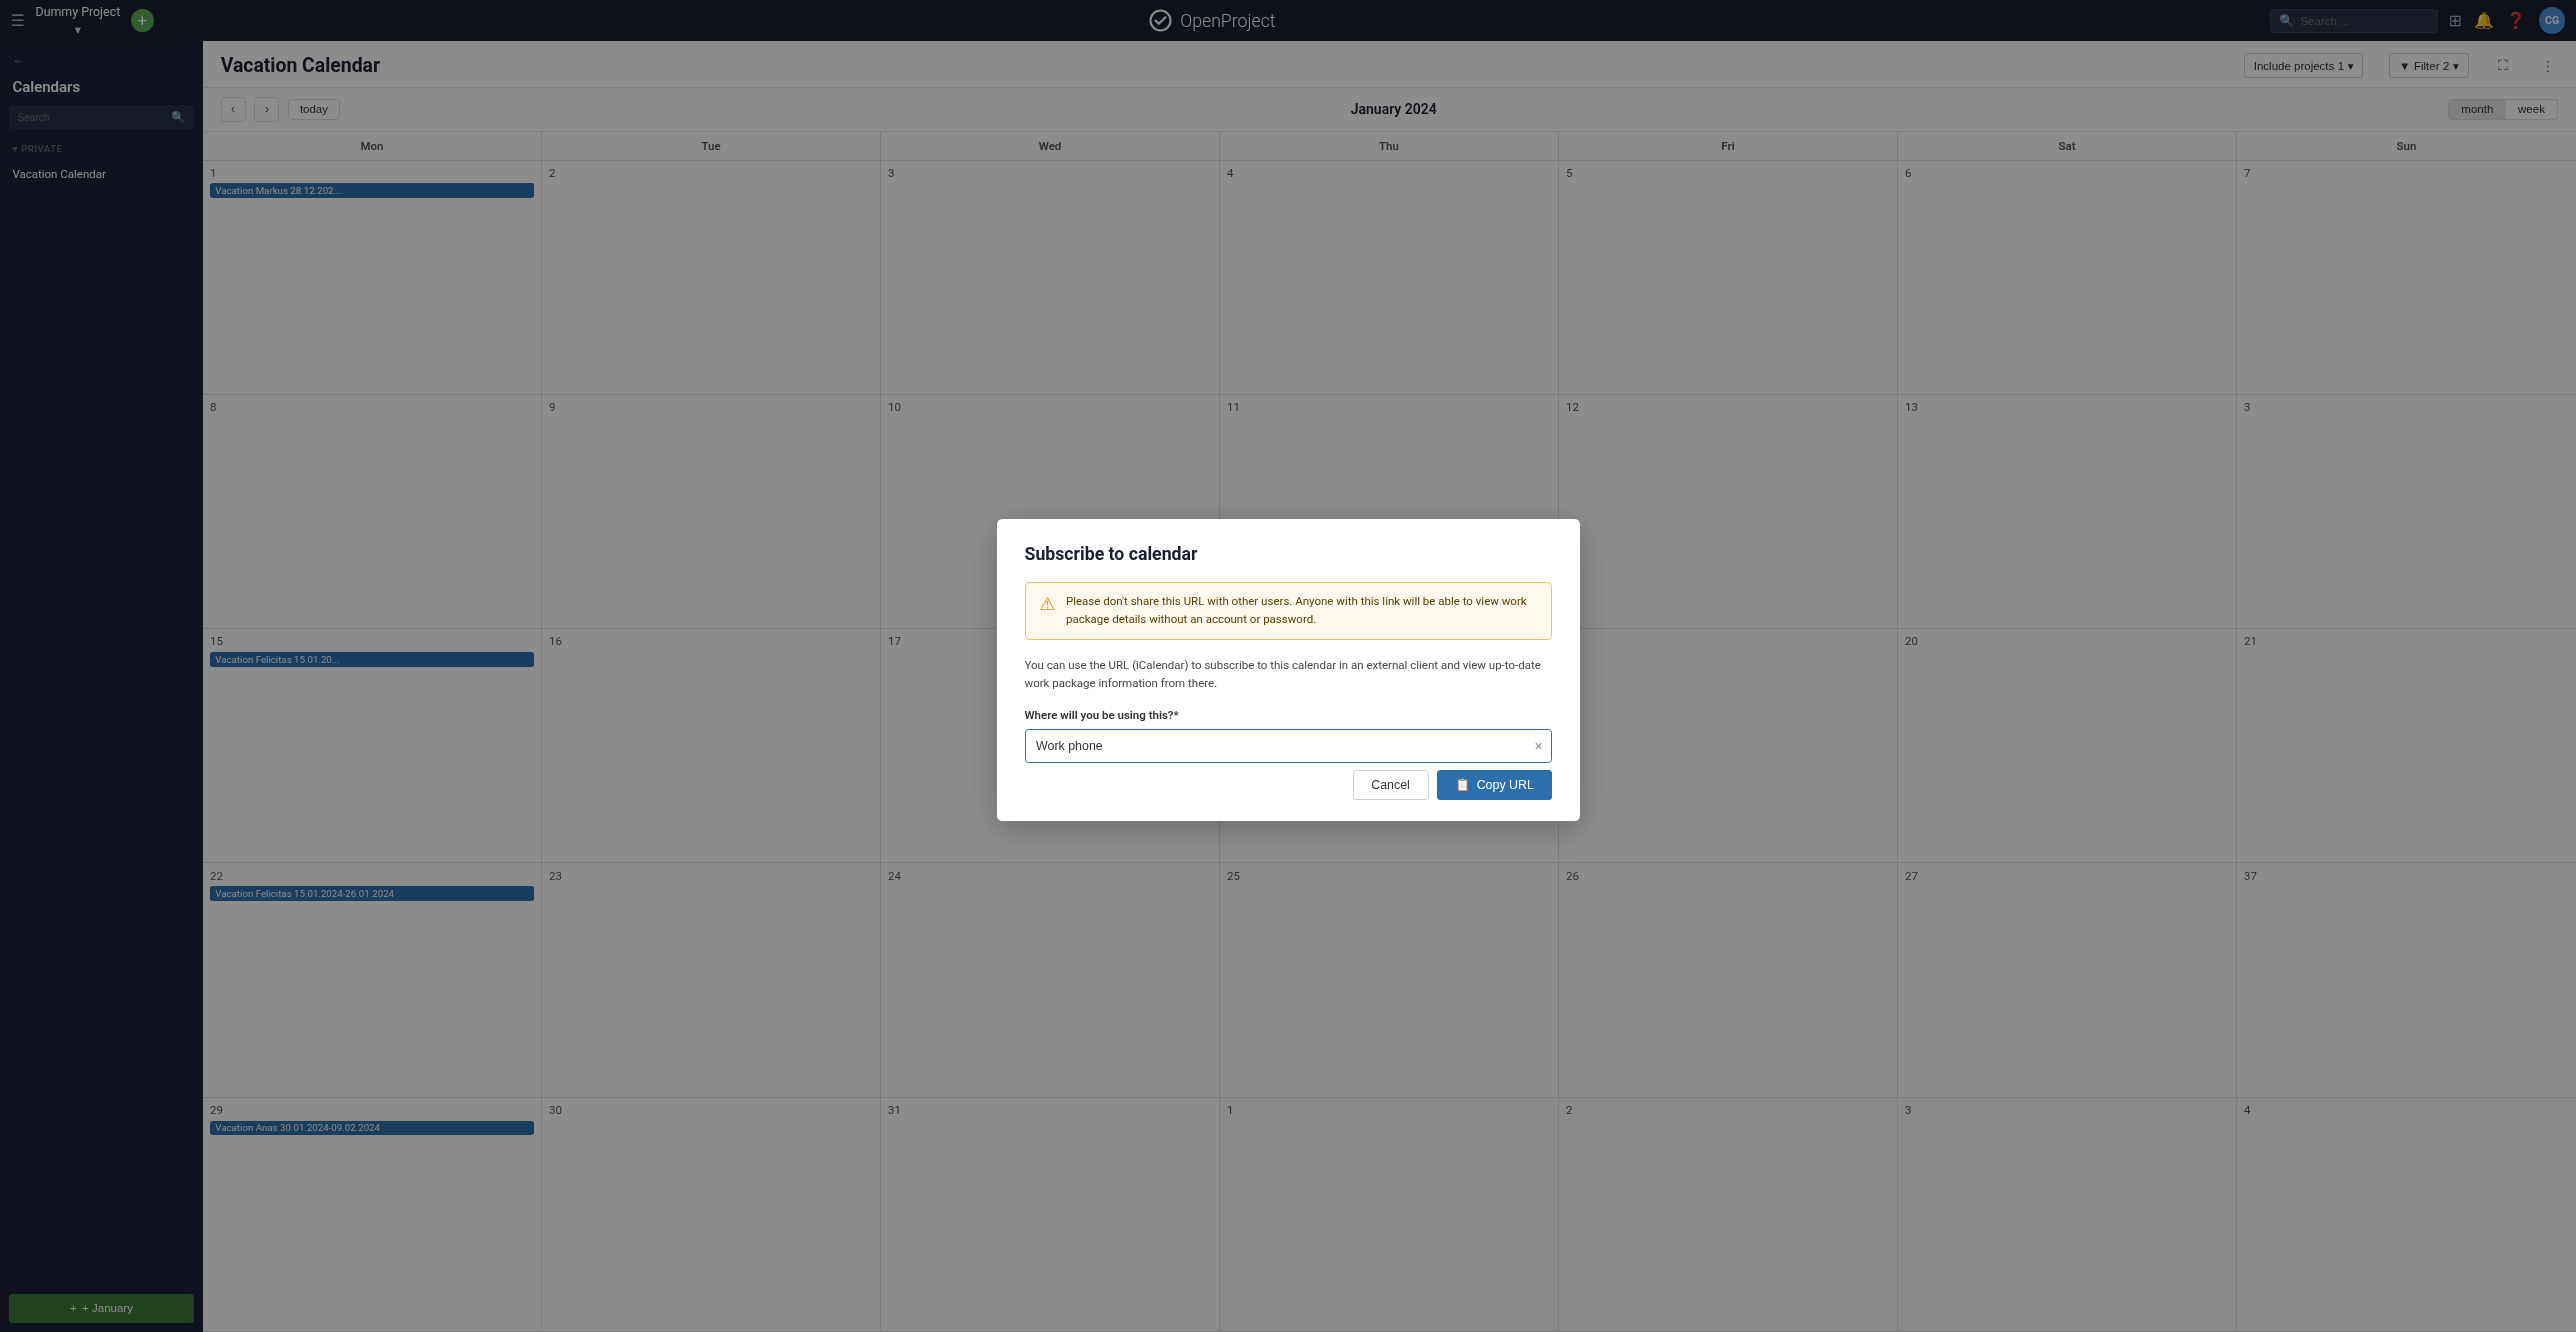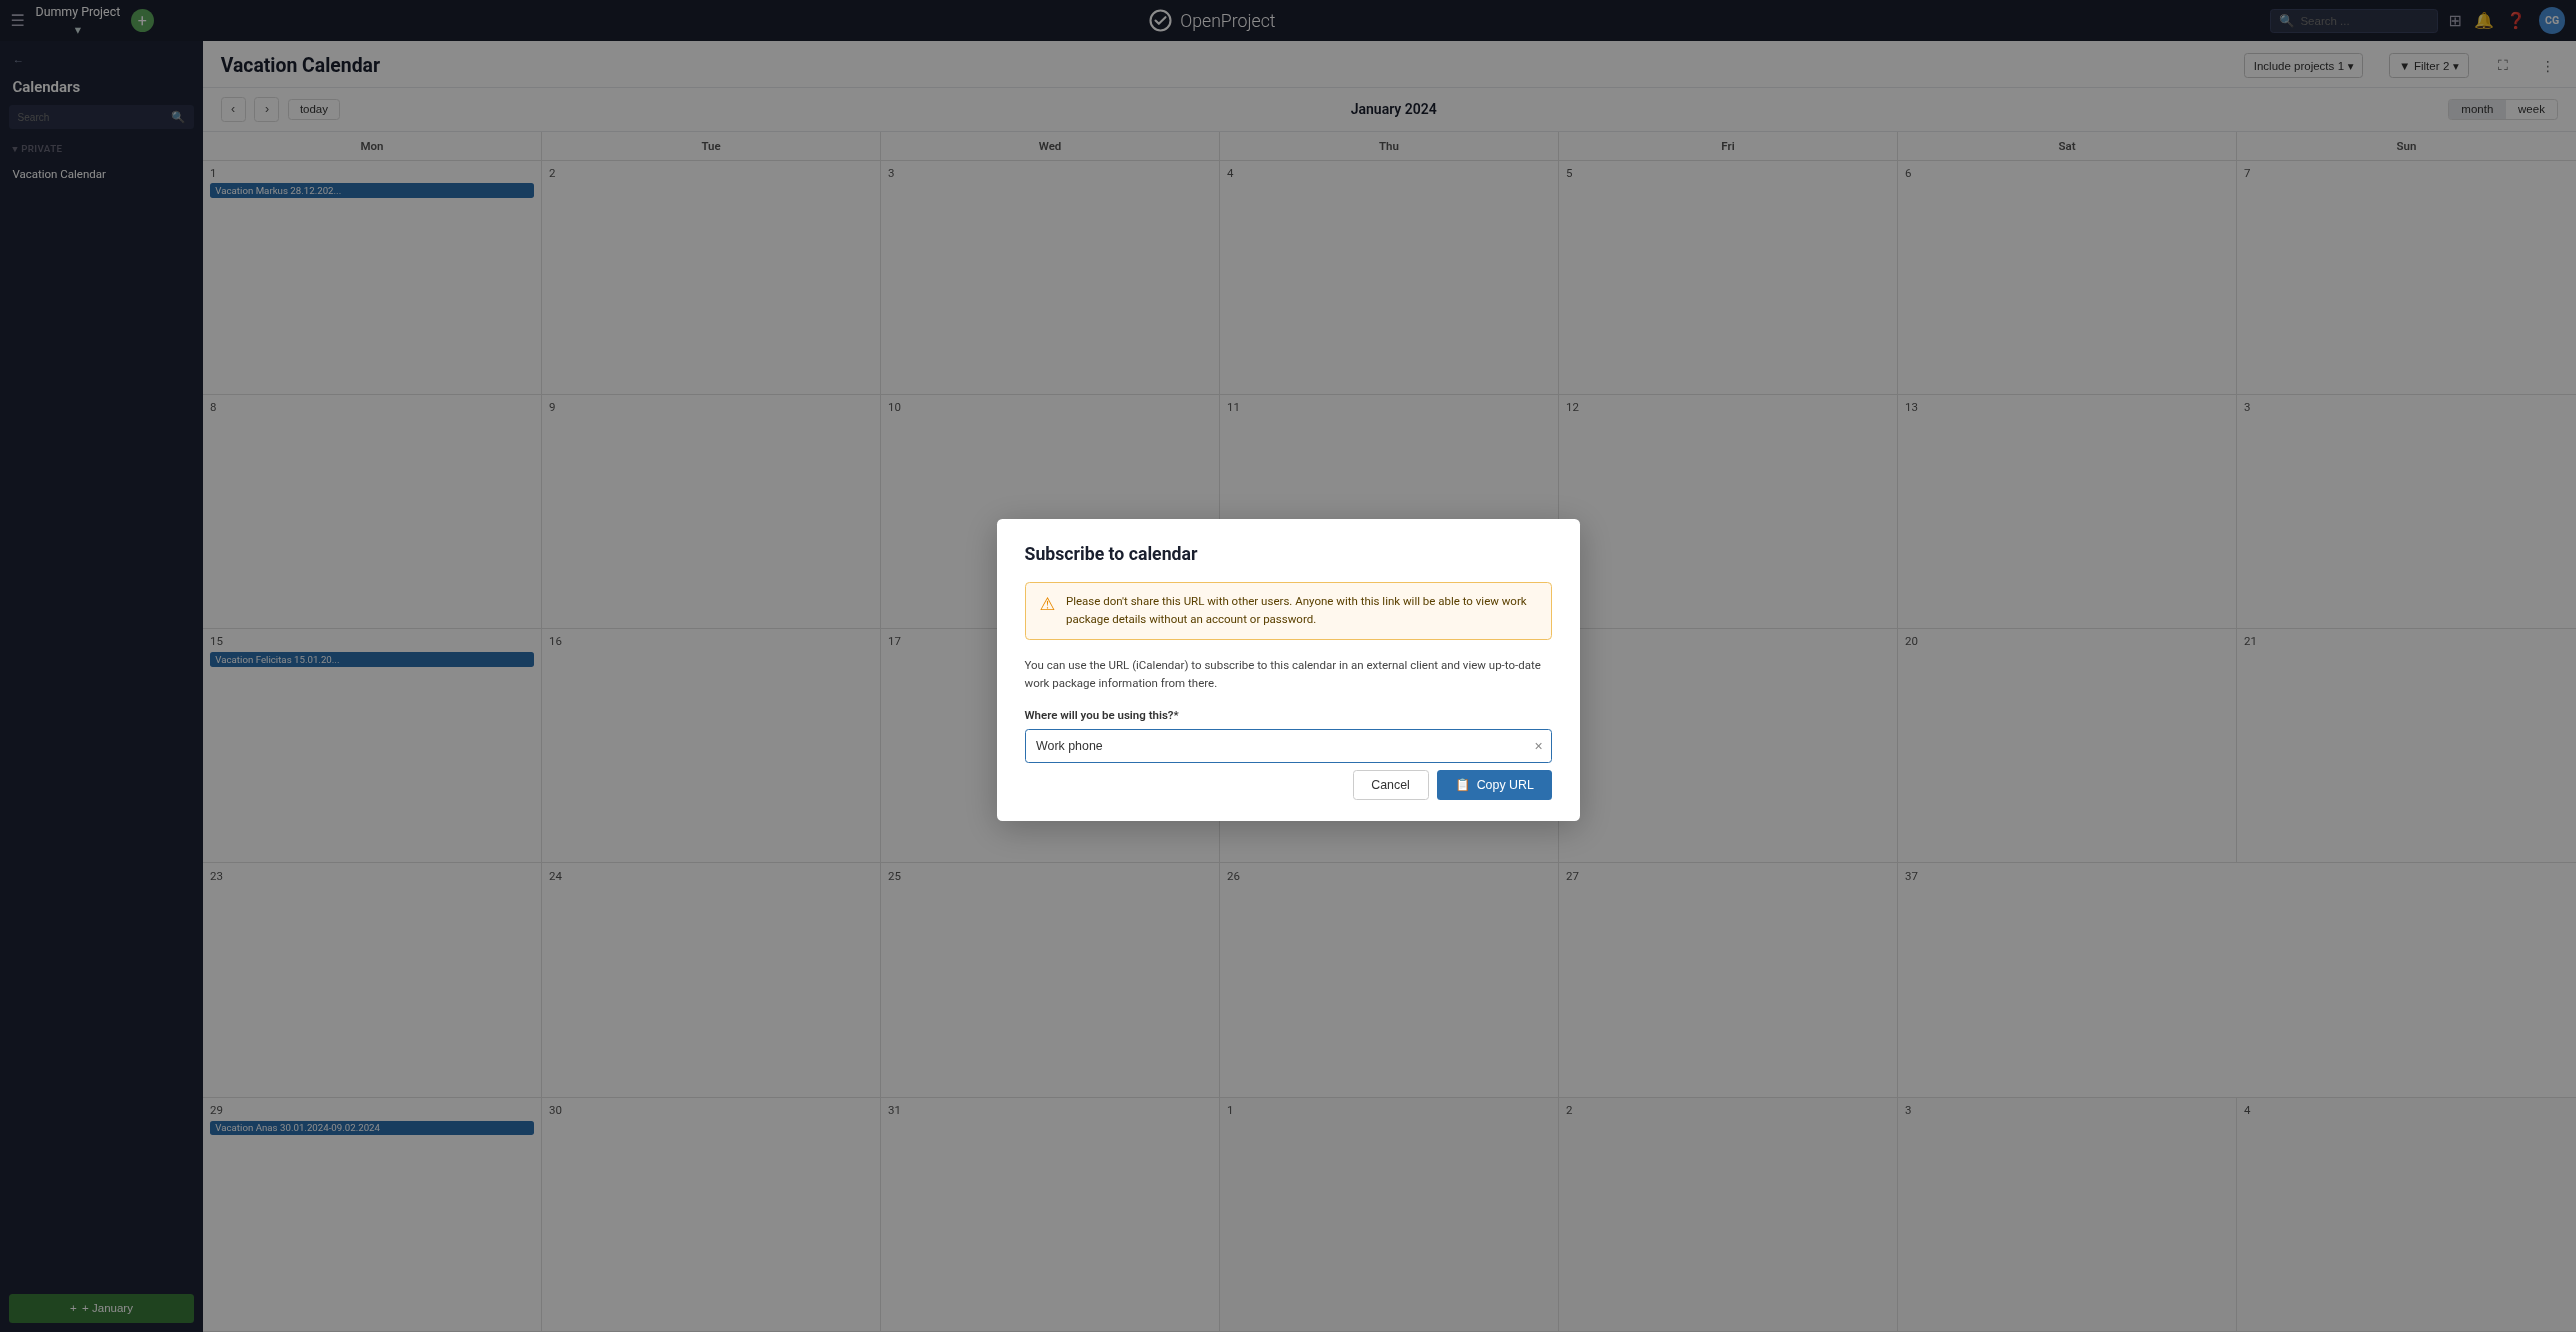--- a/index.html
+++ b/index.html
@@ -604,20 +604,24 @@
             </div>
             <div class="cal-cell">
               <div class="cal-date">20</div>
             </div>
             <div class="cal-cell">
               <div class="cal-date">21</div>
             </div>
           </div>
           <div class="cal-week">
             <div class="cal-cell">
+              <div class="cal-date">22</div>
+              <div class="cal-event" style="background: rgb(44, 111, 173);">Vacation Felicitas 15.01.2024-26.01.2024</div>
+            </div>
+            <div class="cal-cell">
               <div class="cal-date">23</div>
             </div>
             <div class="cal-cell">
               <div class="cal-date">24</div>
             </div>
             <div class="cal-cell">
               <div class="cal-date">25</div>
             </div>
             <div class="cal-cell">
               <div class="cal-date">26</div>

